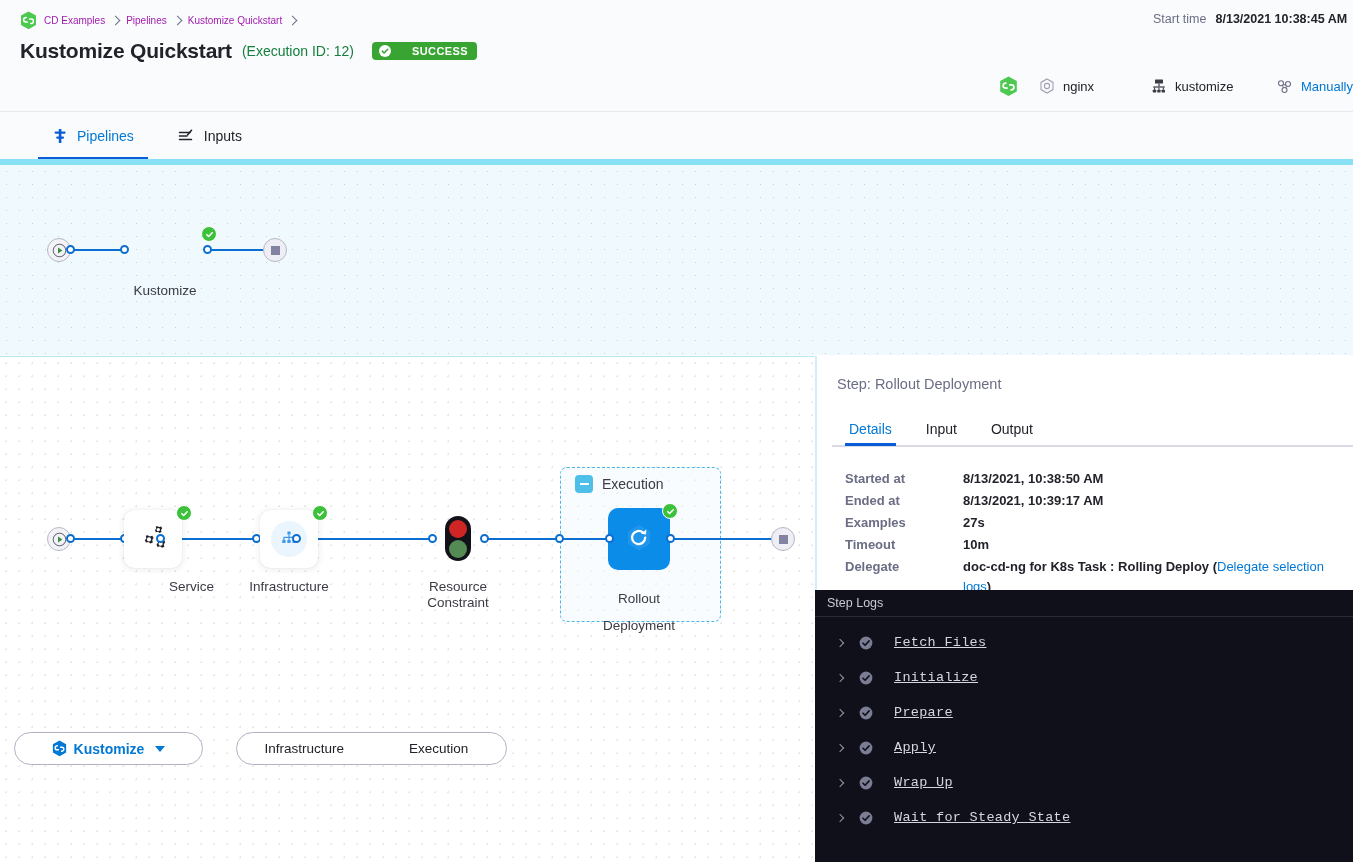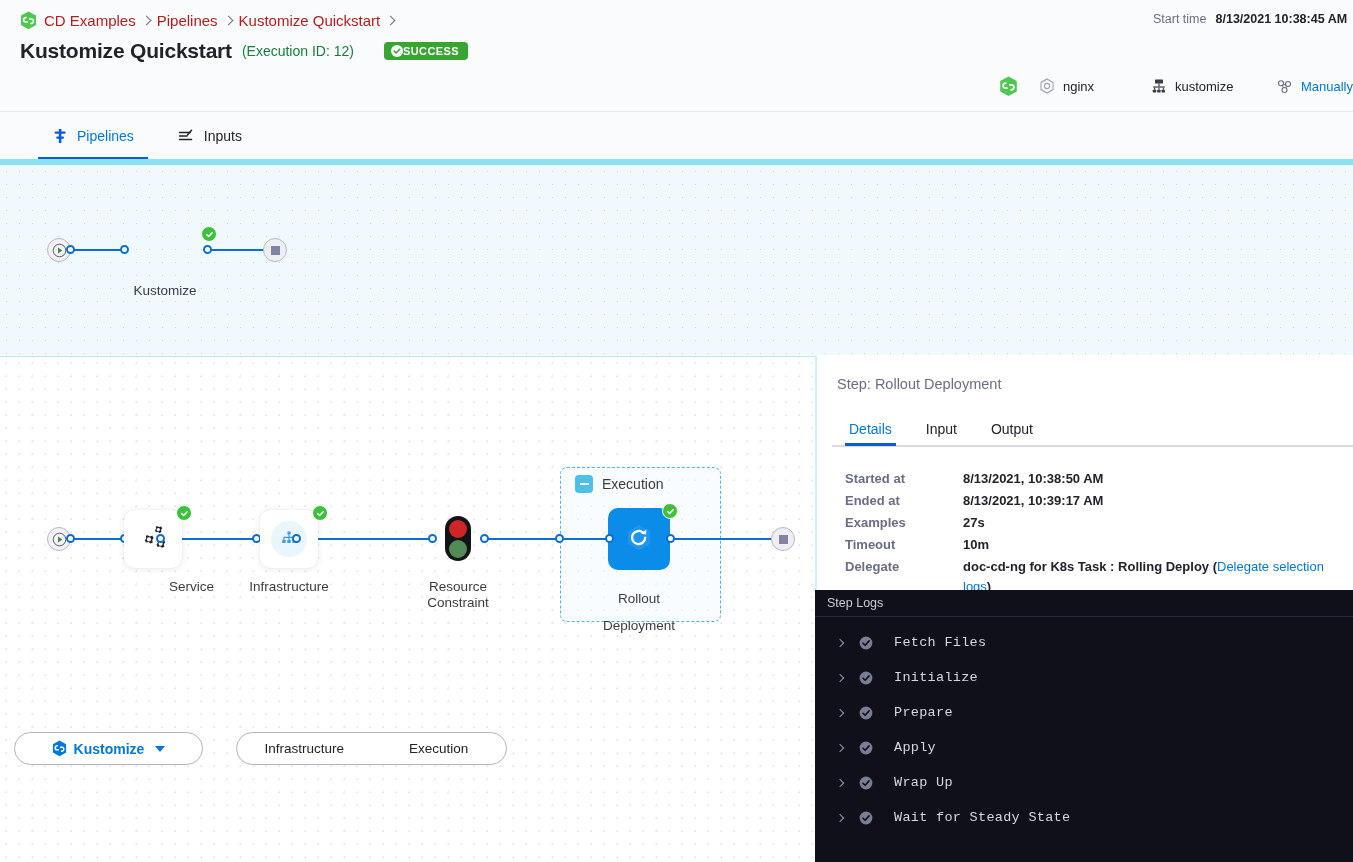--- a/index.html
+++ b/index.html
@@ -12,37 +12,37 @@
   #app { position: relative; width: 1353px; height: 862px; }
 
   
   .header {
     position: absolute; top: 0; left: 0; width: 1353px; height: 111px;
     background: #fafbfc;
     padding: 10px 0 0 20px;
   }
   .breadcrumb { display: flex; align-items: center; gap: 7px; height: 20px; }
   .bc-link {
-    color: #b91c1c; font-size: 15px; text-decoration: none; cursor: pointer;
+    color: #a21caf; font-size: 10px; text-decoration: none; cursor: pointer;
     white-space: nowrap;
   }
   .bc-chevron { display:inline-block; width:7px; height:7px; border-right:1.6px solid #6b6d85;
                 border-bottom:1.6px solid #6b6d85; transform: rotate(-45deg); }
 
   .hexlogo { width: 17px; height: 19px; flex: 0 0 auto; }
 
   .title-row { display: flex; align-items: center; gap: 10px; margin-top: 9px; }
   .page-title { font-size: 21px; font-weight: bold; color: #22222a; letter-spacing: -0.2px; }
   .exec-id { font-size: 14px; color: #15803d; }
   .status-badge {
-    display: inline-flex; align-items: center; gap: 0;
+    display: inline-flex; align-items: center; gap: 21px;
     background: #38a532; color: #ffffff;
     border-radius: 4px; padding: 3px 9px 3px 7px;
     font-size: 11px; font-weight: bold; letter-spacing: 0.4px;
-    margin-left: 20px;
+    margin-left: 8px;
   }
   .badge-check { width: 12px; height: 12px; }
 
   .meta-row { display: flex; align-items: center; margin-top: 12px; height: 22px; justify-content: flex-end; }
   .meta-item { display: flex; align-items: center; gap: 8px; }
   .meta-text { font-size: 13px; color: #22222a; }
   .meta-text.link { color: #0278d5; cursor: pointer; }
 
   .start-time {
     position: absolute; right: 0px; top: 12px;
@@ -212,21 +212,21 @@
   .log-chevron { width: 22px; display:flex; align-items:center; }
   .log-chevron i {
     display:inline-block; width:6px; height:6px;
     border-right:1.6px solid #9296a6; border-top:1.6px solid #9296a6;
     transform: rotate(45deg);
   }
   .log-status { width: 35px; display: flex; align-items: center; }
   .log-status svg { width: 14px; height: 14px; }
   .log-name {
     font-family: "Liberation Mono", "DejaVu Sans Mono", monospace;
-    font-size: 13.5px; color: #d5d7e0; letter-spacing: 0.3px;
+    font-size: 13.5px; color: #d5d7e0; letter-spacing: 0.3px; text-decoration: underline;
   }
 </style>
 </head>
 <body>
 
 <div id="app">
 
   <div class="header">
 
     <div class="breadcrumb">

